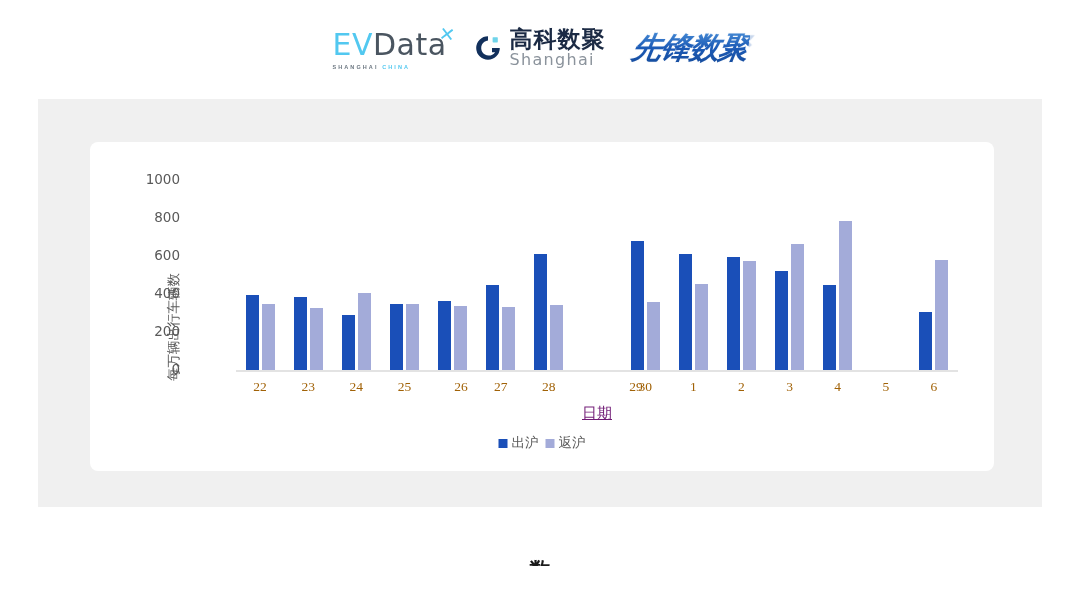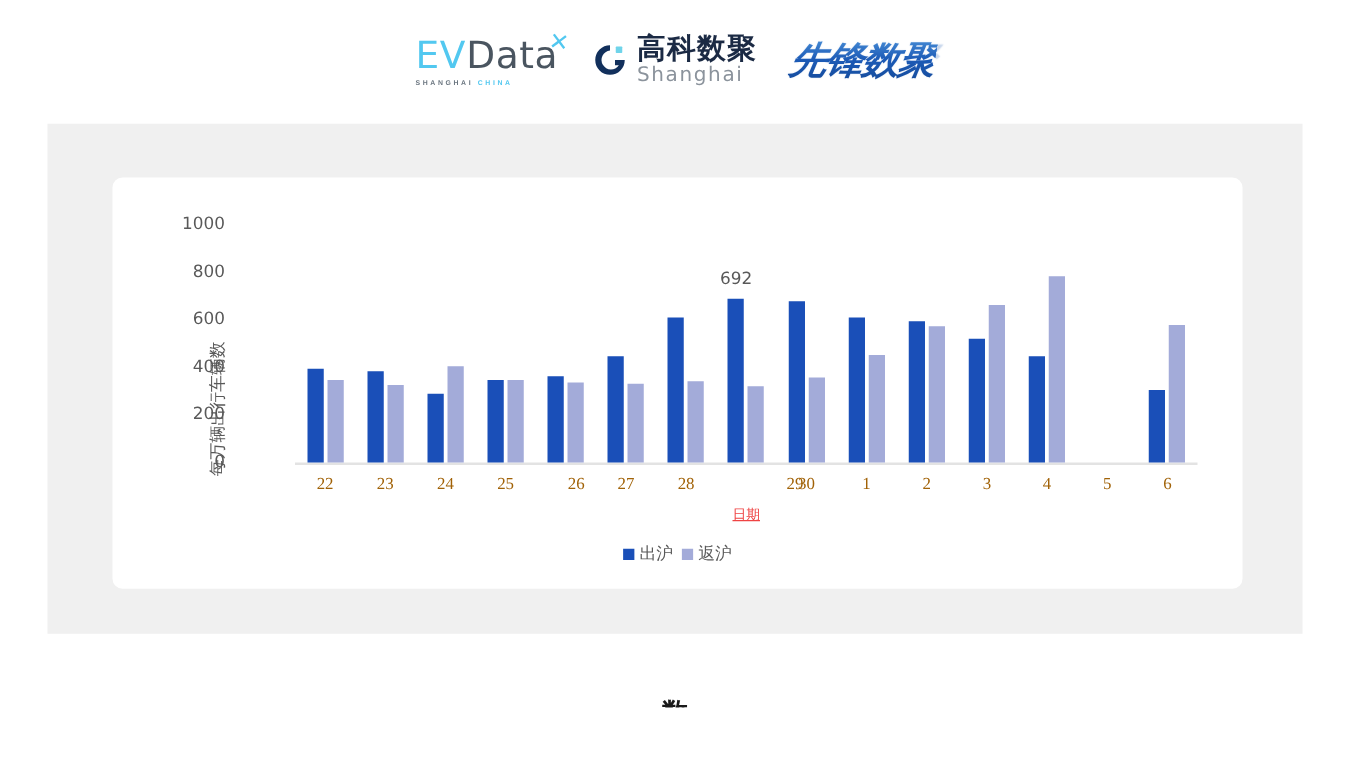--- a/index.html
+++ b/index.html
@@ -226,22 +226,22 @@
     text-align: center;
     line-height: 1;
     transform: translateX(-50%);
     font-family: Liberation Serif, serif;
   }
   .xaxis-title {
     position: absolute;
     left: 507px;
     top: 262px;
     transform: translateX(-50%);
-    font-size: 11px;
-    color: #ef4444;
+    font-size: 15px;
+    color: #701a75;
     white-space: nowrap;
     font-family: "DejaVu Sans", sans-serif;
     text-decoration: underline;
   }
 
   
   .legend {
     position: absolute;
     left: 452px;
     top: 292px;
@@ -363,26 +363,20 @@
             <div class="bar out" style="height: 69.35px; background: rgb(26, 79, 184);"></div>
             <div class="bar back" style="height: 63.65px; background: rgb(163, 171, 217);"></div>
           </div>
           <div class="group" style="left: 240.667px; width: 48.1333px;">
             <div class="bar out" style="height: 85.5px; background: rgb(26, 79, 184);"></div>
             <div class="bar back" style="height: 63.08px; background: rgb(163, 171, 217);"></div>
           </div>
           <div class="group" style="left: 288.8px; width: 48.1333px;">
             <div class="bar out" style="height: 115.52px; background: rgb(26, 79, 184);"></div>
             <div class="bar back" style="height: 64.6px; background: rgb(163, 171, 217);"></div>
-          </div>
-          <div class="group" style="left: 336.933px; width: 48.1333px;">
-            <div class="bar out" style="height: 131.48px; background: rgb(26, 79, 184);">
-              <span class="bar-label">692</span>
-            </div>
-            <div class="bar back" style="height: 60.8px; background: rgb(163, 171, 217);"></div>
           </div>
           <div class="group" style="left: 385.067px; width: 48.1333px;">
             <div class="bar out" style="height: 128.82px; background: rgb(26, 79, 184);"></div>
             <div class="bar back" style="height: 68.02px; background: rgb(163, 171, 217);"></div>
           </div>
           <div class="group" style="left: 433.2px; width: 48.1333px;">
             <div class="bar out" style="height: 116.28px; background: rgb(26, 79, 184);"></div>
             <div class="bar back" style="height: 86.45px; background: rgb(163, 171, 217);"></div>
           </div>
           <div class="group" style="left: 481.333px; width: 48.1333px;">

